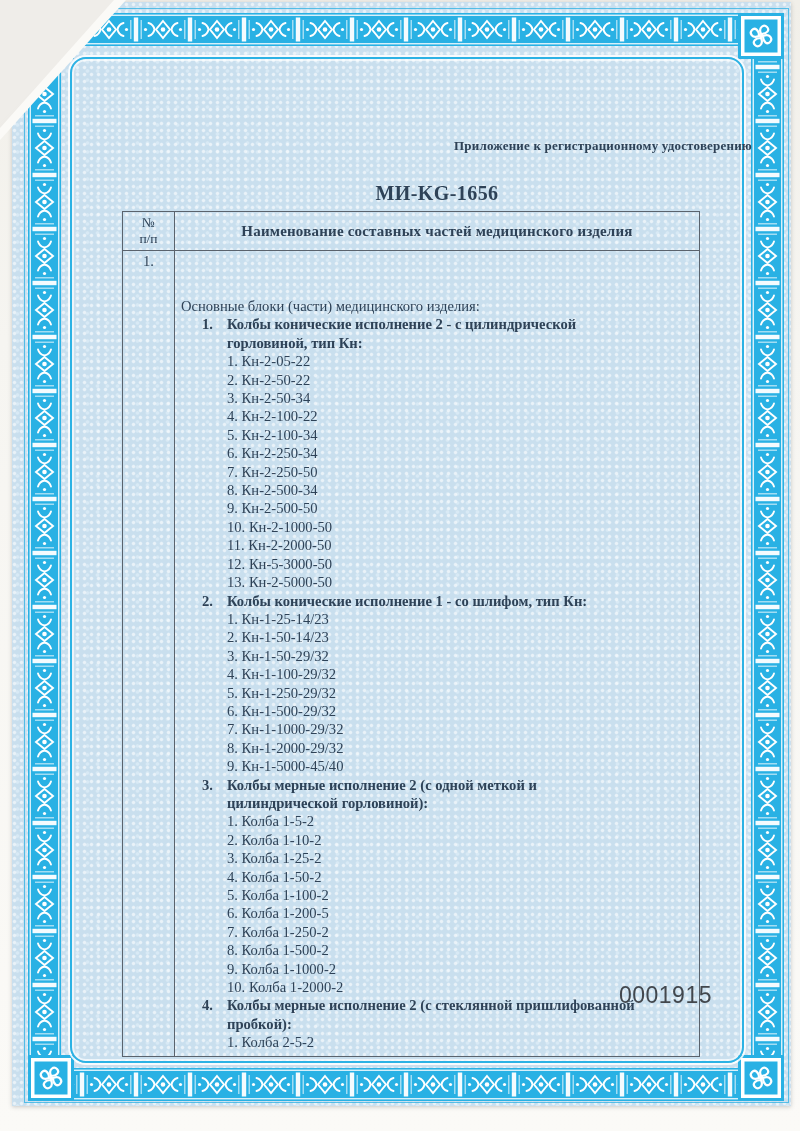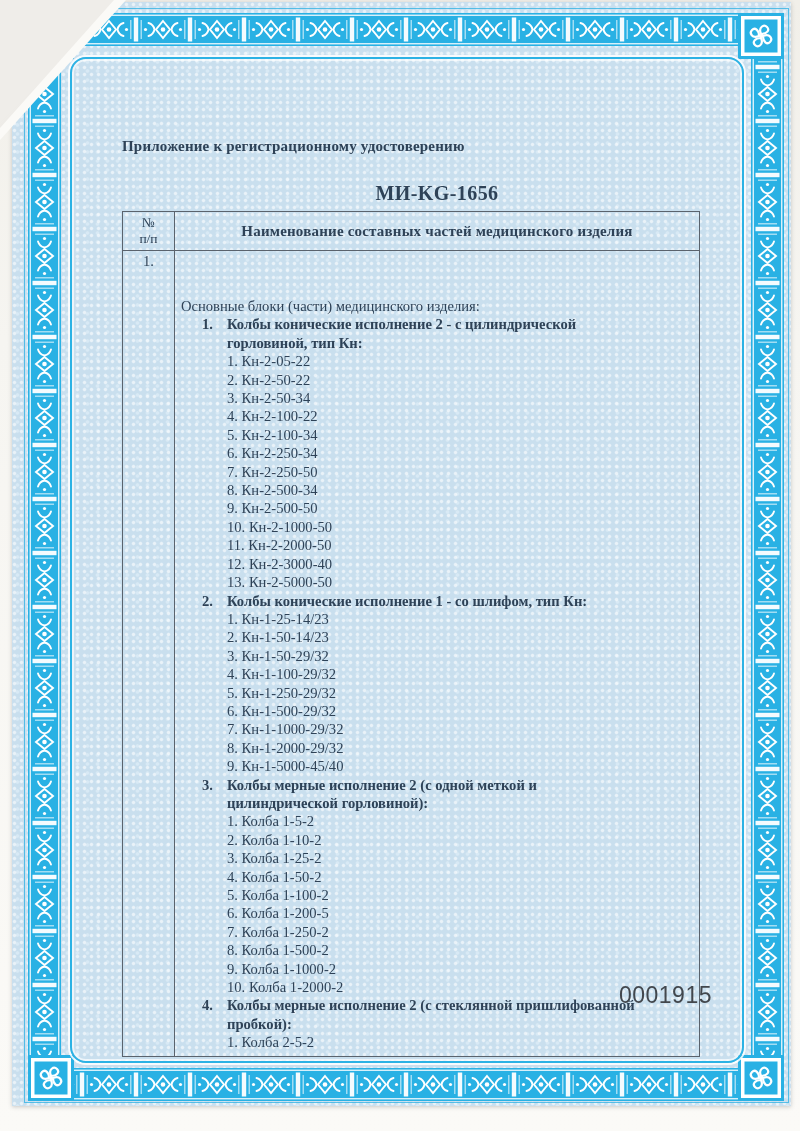--- a/index.html
+++ b/index.html
@@ -37,21 +37,21 @@
   .corner-br{left:726px;top:1053px;}
   
   .content-frame{
     position:absolute;left:58px;top:55px;width:670px;height:1002px;
     border:2.5px solid #2cb2e4;border-radius:16px;
     box-shadow:0 0 0 2px rgba(255,255,255,.85), inset 0 0 0 2px rgba(255,255,255,.65);
   }
   
   .doc-title{
     position:absolute;left:110px;top:136px;width:630px;
-    text-align:left;font-weight:bold;font-size:15px;color:#2e4257;
+    text-align:right;font-weight:bold;font-size:13px;color:#2e4257;
     letter-spacing:.2px;
   }
   .doc-number{
     position:absolute;left:110px;top:180px;width:630px;
     text-align:center;font-weight:bold;font-size:20px;color:#2e4257;
     letter-spacing:.4px;
   }
   
   .tbl{
     position:absolute;left:110px;top:209px;width:578px;
@@ -232,21 +232,21 @@
               <div class="item">2. Кн-2-50-22</div>
               <div class="item">3. Кн-2-50-34</div>
               <div class="item">4. Кн-2-100-22</div>
               <div class="item">5. Кн-2-100-34</div>
               <div class="item">6. Кн-2-250-34</div>
               <div class="item">7. Кн-2-250-50</div>
               <div class="item">8. Кн-2-500-34</div>
               <div class="item">9. Кн-2-500-50</div>
               <div class="item">10. Кн-2-1000-50</div>
               <div class="item">11. Кн-2-2000-50</div>
-              <div class="item">12. Кн-2-3000-40</div>
+              <div class="item">12. Кн-5-3000-50</div>
               <div class="item">13. Кн-2-5000-50</div>
               <div class="group"><span class="gnum">2.</span><span>Колбы конические исполнение 1 - со шлифом, тип Кн:</span></div>
               <div class="item">1. Кн-1-25-14/23</div>
               <div class="item">2. Кн-1-50-14/23</div>
               <div class="item">3. Кн-1-50-29/32</div>
               <div class="item">4. Кн-1-100-29/32</div>
               <div class="item">5. Кн-1-250-29/32</div>
               <div class="item">6. Кн-1-500-29/32</div>
               <div class="item">7. Кн-1-1000-29/32</div>
               <div class="item">8. Кн-1-2000-29/32</div>

